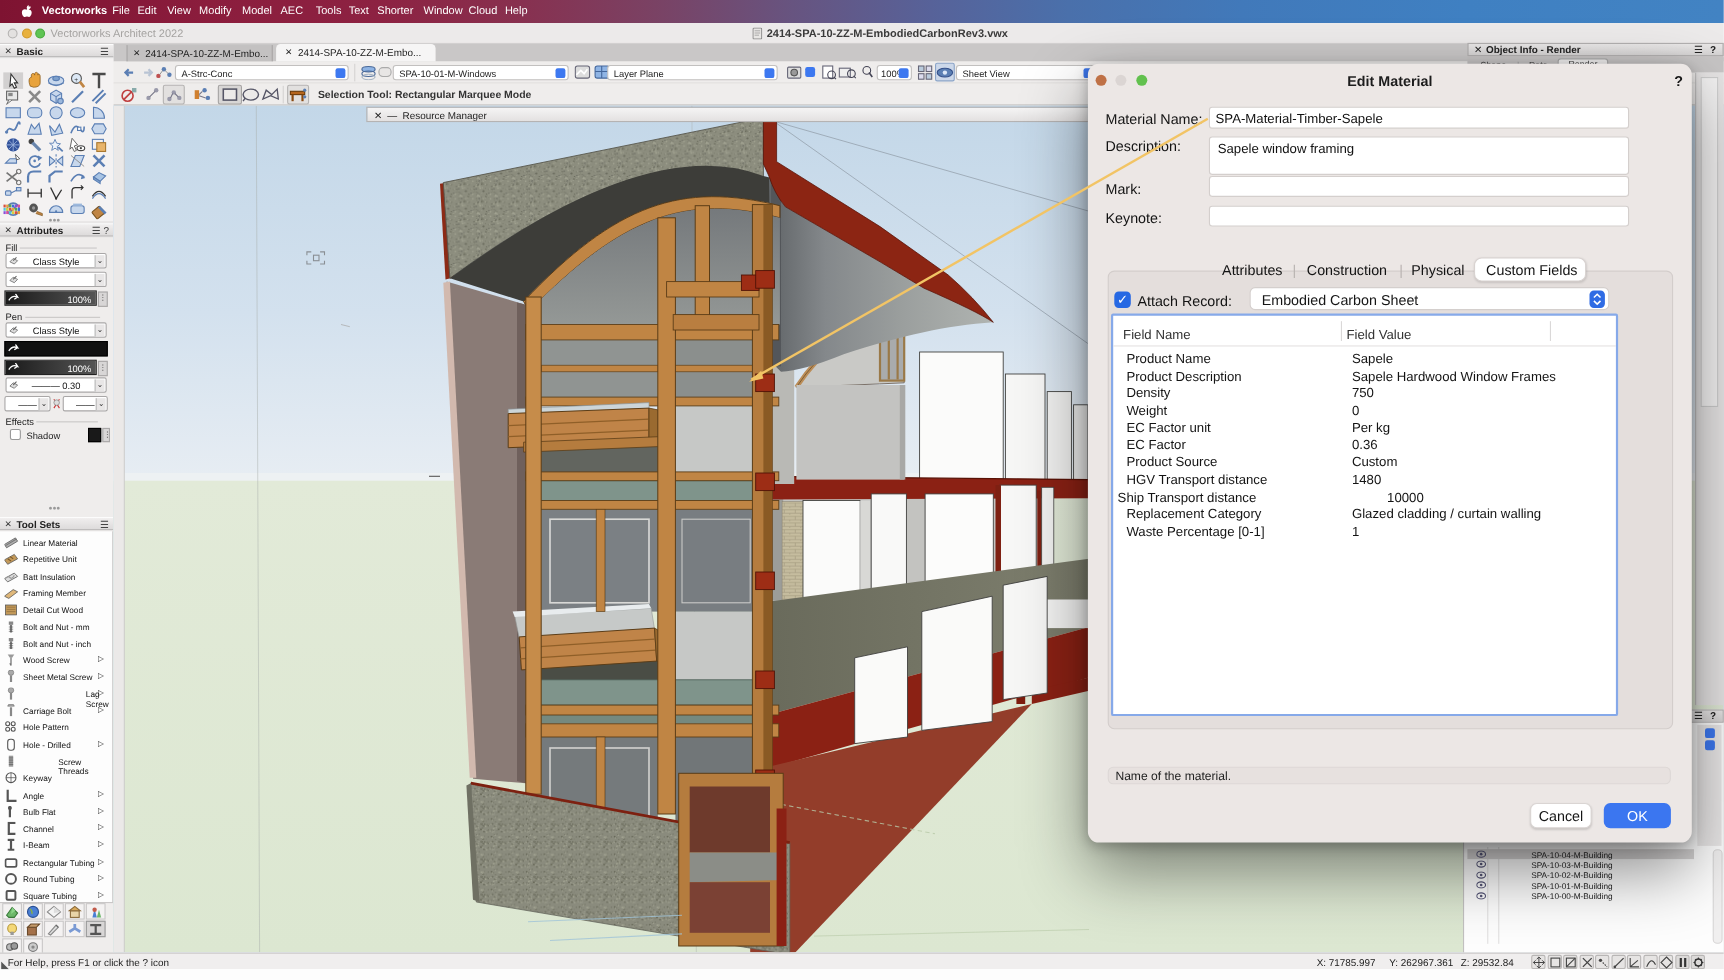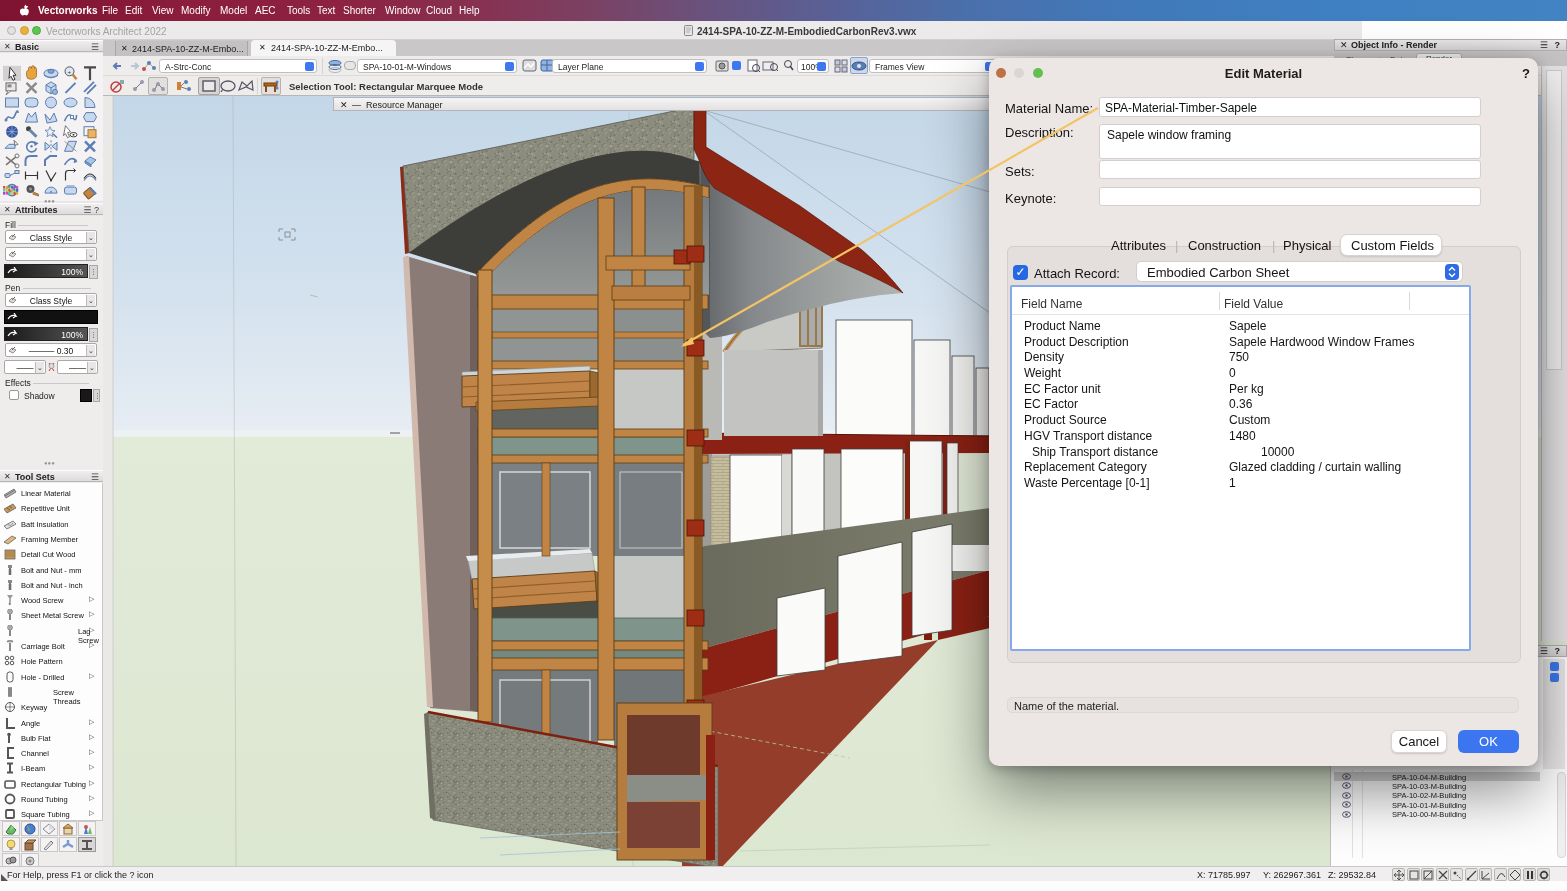--- a/index.html
+++ b/index.html
@@ -2,21 +2,21 @@
 <html><head>
 <meta charset="utf-8">
 <style>
   * { margin:0; padding:0; box-sizing:border-box; }
   html,body { width:1567px; height:891px; overflow:hidden; background:#fff;
     font-family:"Liberation Sans", sans-serif; }
   #menubar { position:absolute; left:0; top:0; width:1567px; height:21px;
     background:linear-gradient(90deg,#7e1331 0%,#8b1d3d 12%,#8d2242 22%,#88304f 30%,#7a4264 38%,#675480 46%,#576299 54%,#4a70ab 62%,#4179ba 72%,#3f80c2 85%,#4283c3 100%);
     color:#fff; font-size:10px; }
   #menubar span { position:absolute; top:5px; white-space:nowrap; }
-  #titlebar { position:absolute; left:0; top:21px; width:1362px; height:19px;
+  #titlebar { position:absolute; left:0; top:21px; width:1567px; height:19px;
     background:#eceaea; border-bottom:1px solid #d2d0d0; }
   .tl { position:absolute; top:5px; width:9px; height:9px; border-radius:50%; }
   #tabbar { position:absolute; left:103px; top:40px; width:1464px; height:16px; background:#c9c7c7; }
   #toolbar1 { position:absolute; left:103px; top:56px; width:1464px; height:20px; background:#efedec; border-bottom:1px solid #dddbda;}
   #toolbar2 { position:absolute; left:103px; top:76px; width:1464px; height:20px; background:#efedec; border-bottom:1px solid #b9b7b6;}
   #leftcol { position:absolute; left:0; top:40px; width:103px; height:840px; background:#e8e6e6; }
   .palhead { position:absolute; left:0; width:103px; height:12px;
     background:linear-gradient(#f0eeee,#dddbdb); border-bottom:1px solid #b9b7b7; border-top:1px solid #fcfcfc;
     font-size:9px; font-weight:bold; color:#222; }
   .palhead .x { position:absolute; left:4px; top:1px; font-weight:normal; font-size:8px; color:#333;}
@@ -145,21 +145,21 @@
       <rect x="8" y="1" width="5" height="5" fill="#dde" stroke="#667"></rect>
       <rect x="1" y="8" width="5" height="5" fill="#dde" stroke="#667"></rect>
       <rect x="8" y="8" width="5" height="5" fill="#bcd" stroke="#667"></rect>
     </svg>
 <div style="position:absolute;left:747px;top:1px;width:18px;height:17px;background:#ccd8ea;border:1px solid #8aa4c8;border-radius:2px;"></div>
 <svg width="16" height="14" style="position:absolute;left:748px;top:3px;">
       <ellipse cx="8" cy="7" rx="7" ry="4" fill="#5b7fb4" stroke="#34508a"></ellipse>
       <circle cx="8" cy="7" r="2" fill="#dce8f8"></circle>
     </svg>
 <div style="position:absolute;left:766px;top:3px;width:128px;height:14px;background:#fff;border:1px solid #c2c0bf;border-radius:3px;font-size:8.5px;color:#222;">
-    <span style="position:absolute;left:5px;top:2px;">Frames View</span>
+    <span style="position:absolute;left:5px;top:2px;">Sheet View</span>
     <span style="position:absolute;right:2px;top:2px;width:9px;height:9px;background:#3d78f0;border-radius:2px;"></span>
     </div>
 </div>
 <div id="toolbar2">
 <svg width="18" height="16" style="position:absolute;left:7px;top:2px;">
       <circle cx="6" cy="9" r="5" fill="none" stroke="#c04040" stroke-width="1.5"></circle>
       <line x1="2.5" y1="12.5" x2="9.5" y2="5.5" stroke="#c04040" stroke-width="1.5"></line>
       <rect x="10" y="2" width="4" height="4" fill="#8aa"></rect>
     </svg>
 <svg width="14" height="16" style="position:absolute;left:29px;top:2px;">
@@ -1144,21 +1144,21 @@
   <div style="position:absolute;right:8px;top:8px;font-weight:bold;font-size:13px;">?</div>
 
   <div class="dlab" style="left:16px;top:43px;">Material Name:</div>
   <div class="fld" style="left:110px;top:39px;width:382px;height:20px;">
       <span style="position:absolute;left:5px;top:3px;">SPA-Material-Timber-Sapele</span>
     </div>
   <div class="dlab" style="left:16px;top:67px;">Description:</div>
   <div class="fld" style="left:110px;top:66px;width:382px;height:35px;">
       <span style="position:absolute;left:7px;top:3px;">Sapele window framing</span>
     </div>
-  <div class="dlab" style="left:16px;top:106px;">Sets:</div>
+  <div class="dlab" style="left:16px;top:106px;">Mark:</div>
   <div class="fld" style="left:110px;top:102px;width:382px;height:19px;"></div>
   <div class="dlab" style="left:16px;top:133px;">Keynote:</div>
   <div class="fld" style="left:110px;top:129px;width:382px;height:19px;"></div>
 
   <div style="position:absolute;left:18px;top:188px;width:514px;height:417px;background:#e4dedc;border:1px solid #d3cdcb;border-radius:6px;"></div>
   <div class="dlab" style="left:122px;top:180px;">Attributes</div>
   <div style="position:absolute;left:186px;top:180px;color:#b9b3b1;">|</div>
   <div class="dlab" style="left:199px;top:180px;">Construction</div>
   <div style="position:absolute;left:283px;top:180px;color:#b9b3b1;">|</div>
   <div class="dlab" style="left:294px;top:180px;">Physical</div>
@@ -1208,21 +1208,21 @@
         </div>
       <div style="position:relative;height:15.7px;">
           <span style="position:absolute;left:12px;white-space:nowrap;">Product Source</span>
           <span style="position:absolute;left:217px;white-space:nowrap;">Custom</span>
         </div>
       <div style="position:relative;height:15.7px;">
           <span style="position:absolute;left:12px;white-space:nowrap;">HGV Transport distance</span>
           <span style="position:absolute;left:217px;white-space:nowrap;">1480</span>
         </div>
       <div style="position:relative;height:15.7px;">
-          <span style="position:absolute;left:20px;white-space:nowrap;">Ship Transport distance</span>
+          <span style="position:absolute;left:4px;white-space:nowrap;">Ship Transport distance</span>
           <span style="position:absolute;left:217px;white-space:nowrap;margin-left:32px;">10000</span>
         </div>
       <div style="position:relative;height:15.7px;">
           <span style="position:absolute;left:12px;white-space:nowrap;">Replacement Category</span>
           <span style="position:absolute;left:217px;white-space:nowrap;">Glazed cladding / curtain walling</span>
         </div>
       <div style="position:relative;height:15.7px;">
           <span style="position:absolute;left:12px;white-space:nowrap;">Waste Percentage [0-1]</span>
           <span style="position:absolute;left:217px;white-space:nowrap;">1</span>
         </div>

